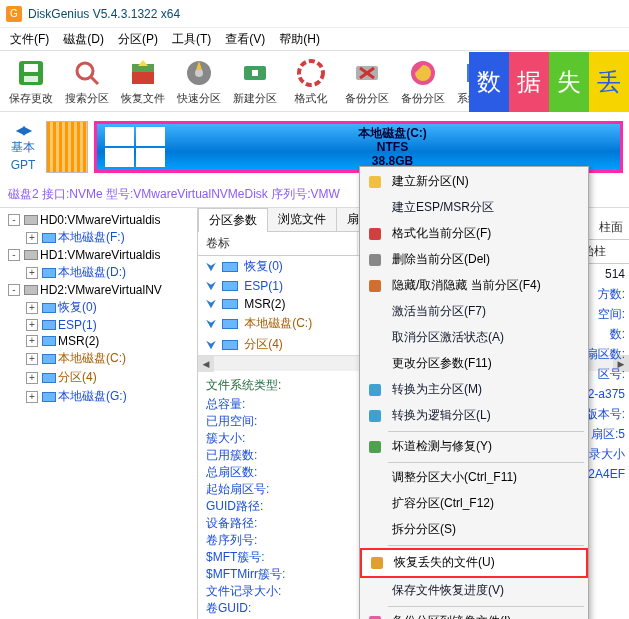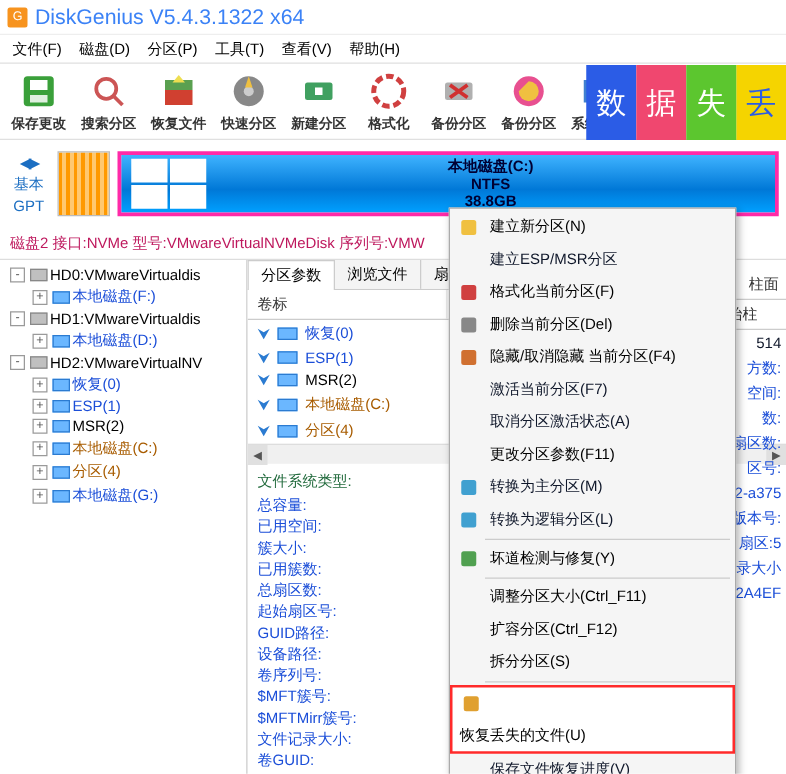--- a/index.html
+++ b/index.html
@@ -1,39 +1,39 @@
 <!DOCTYPE html>
 <html><head>
 <meta charset="utf-8">
 <style>
 * { margin:0; padding:0; box-sizing:border-box; font-family:"Microsoft YaHei","SimSun",sans-serif; font-size:12px; }
 body { background:#fff; width:629px; height:619px; overflow:hidden; position:relative; }
 .titlebar { height:28px; background:#fff; display:flex; align-items:center; padding:0 6px; gap:6px; border-bottom:1px solid #eee;}
 .titlebar .logo { width:16px; height:16px; background:#f7931e; border-radius:2px; display:flex; align-items:center; justify-content:center; color:#fff; font-size:10px;}
-.titlebar .title { font-size:17px; color:#3b82f6; }
+.titlebar .title { font-size:12px; color:#0c4a6e; }
 .menubar { height:22px; display:flex; align-items:center; padding:0 4px; gap:2px; background:#fff; }
 .menubar span { padding:2px 6px; cursor:default; }
 .toolbar { height:62px; display:flex; align-items:center; padding:2px 4px; gap:2px; background:#fff; border-top:1px solid #e0e0e0; border-bottom:1px solid #e0e0e0;}
-.tbtn { width:54px; height:58px; display:flex; flex-direction:column; align-items:center; justify-content:center; gap:2px; cursor:pointer;font-weight:bold; }
+.tbtn { width:54px; height:58px; display:flex; flex-direction:column; align-items:center; justify-content:center; gap:2px; cursor:pointer; }
 .tbtn .ico { width:32px; height:32px; display:flex; align-items:center; justify-content:center; }
 .tbtn .lbl { font-size:11px; color:#333; white-space:nowrap;}
 .banner { position:absolute; right:0; top:52px; height:60px; display:flex; }
 .banner .b1{width:40px; background:#2b5ce6;color:#fff;display:flex;align-items:center;justify-content:center;font-size:24px;}
 .banner .b2{width:40px; background:#f0476f;color:#fff;display:flex;align-items:center;justify-content:center;font-size:24px;}
 .banner .b3{width:40px; background:#f5d400;color:#2b5ce6;display:flex;align-items:center;justify-content:center;font-size:24px;}
 .banner .b4{width:40px; background:#5cc62f;color:#fff;display:flex;align-items:center;justify-content:center;font-size:24px;position:relative;}
 .diskbar { height:70px; display:flex; align-items:center; padding:4px 6px; gap:6px; background:#fff;}
 .diskbar .nav { width:34px; display:flex; flex-direction:column; align-items:center; gap:2px; color:#1b6ec2; }
 .diskbar .nav .arrows{font-size:12px;letter-spacing:-2px;}
 .diskbar .stripes{width:42px;height:52px;background:repeating-linear-gradient(90deg,#ff9900 0 3px,#ffc870 3px 6px);border:1px solid #bbb;}
 .partbox { flex:1; height:52px; border:3px solid #ff2aa8; display:flex; align-items:center; background:linear-gradient(#3fb3ff,#0078d7 60%,#00a0ff);}
 .partbox .winlogo{width:60px;height:40px;margin-left:8px;display:grid;grid-template-columns:1fr 1fr;grid-template-rows:1fr 1fr;gap:2px;}
 .partbox .winlogo div{background:#fff;}
 .partbox .ptxt{flex:1;text-align:center;color:#003;font-size:12px;line-height:14px;font-weight:bold;}
-.diskinfo { padding:4px 8px; color:#be185d; font-size:12px; border-bottom:1px solid #ddd; white-space:nowrap; overflow:hidden;}
+.diskinfo { padding:4px 8px; color:#8b5cf6; font-size:12px; border-bottom:1px solid #ddd; white-space:nowrap; overflow:hidden;}
 .mainarea { display:flex; height:418px; }
 .tree { width:198px; border-right:1px solid #ccc; padding:4px 2px; overflow:hidden;}
 .tree .node{display:flex;align-items:center;gap:2px;padding:1px 0;white-space:nowrap;}
 .tree .exp{width:12px;height:12px;border:1px solid #9a9a9a;display:inline-flex;align-items:center;justify-content:center;font-size:10px;line-height:10px;color:#555;margin-right:2px;cursor:pointer;}
 .tree .diskico{width:14px;height:10px;background:#c0c0c0;border:1px solid #888;}
 .tree .volico{width:14px;height:10px;background:#6bb7ff;border:1px solid #2b7bd1;}
 .tree .lbl{color:#000;}
 .tree .blue{color:#1b4ed8;}
 .tree .brown{color:#a85c00;}
 .tree .indent1{padding-left:24px;}
@@ -57,21 +57,21 @@
 .fsinfo .fld{color:#1b4ed8;line-height:17px;}
 .colhdr2{position:absolute;right:0;top:216px;width:66px;border-left:1px solid #ccc;background:#fff;}
 .colhdr2 .h{padding:3px 6px;border-bottom:1px solid #ccc;color:#333;text-align:right;}
 .sidevals{position:absolute;right:4px;top:264px;text-align:right;color:#1b4ed8;font-size:12px;line-height:20px;}
 .sidevals .p{color:#0f172a;}
 .ctxmenu{position:absolute;left:359px;top:166px;width:230px;background:#f5f5f5;border:1px solid #aaa;box-shadow:2px 2px 6px rgba(0,0,0,.3);padding:2px 0;}
 .ctxmenu .mi{display:flex;gap:8px;padding:4px 10px 4px 6px;cursor:pointer;white-space:nowrap;}
 .ctxmenu .mi .mico{width:18px;height:18px;display:flex;align-items:center;justify-content:center;flex-shrink:0;}
 .ctxmenu .mi.disabled{color:#0f172a;}
 .ctxmenu .sep{height:1px;background:#ccc;margin:2px 4px 2px 28px;}
-.ctxmenu .mi.hl{border:2px solid #ff2a2a;background:#fff;flex-direction:column;}
+.ctxmenu .mi.hl{border:2px solid #ff2a2a;background:#fff;}
 svg{display:block;}
 </style>
 </head>
 <body>
 
 <div class="titlebar">
   <span class="logo">G</span>
   <span class="title">DiskGenius V5.4.3.1322 x64</span>
 </div>
 

